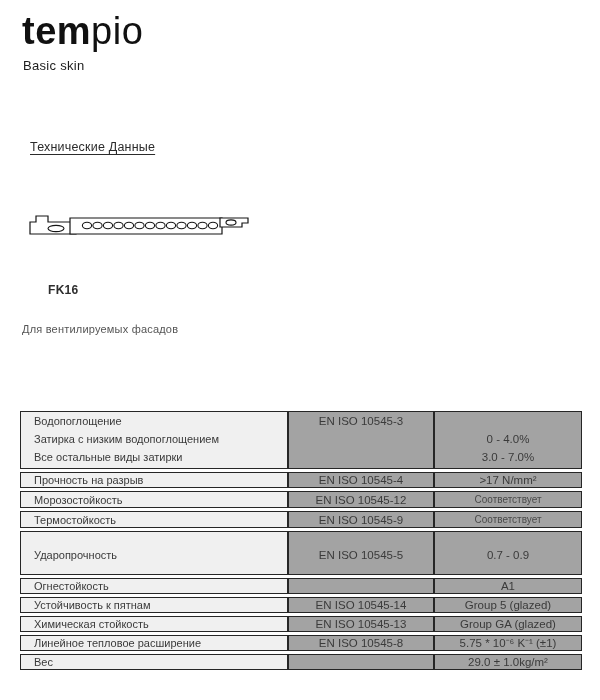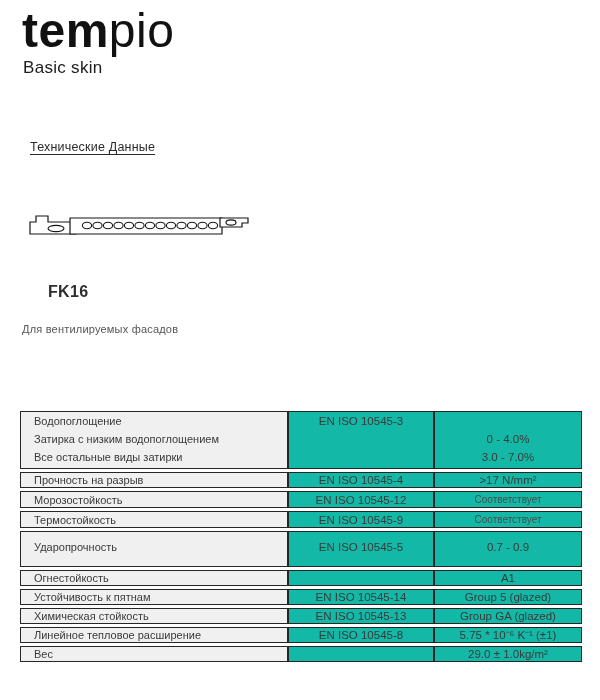--- a/index.html
+++ b/index.html
@@ -1,52 +1,52 @@
 <!DOCTYPE html>
 <html><head>
 <meta charset="utf-8">
 <style>
   html,body { margin:0; padding:0; background:#fff; }
   #page {
     position:relative; width:600px; height:700px; background:#ffffff;
     font-family:"Liberation Sans", sans-serif; overflow:hidden;
   }
   
-  #logo { position:absolute; left:22px; top:10px; font-size:48px; color:#111; letter-spacing:0.5px; line-height:42px; }
+  #logo { position:absolute; left:22px; top:10px; font-size:38px; color:#111; letter-spacing:0.5px; line-height:42px; }
   #logo .bold { font-weight:700; }
   #logo .light { font-weight:400; }
-  #subtitle { position:absolute; left:23px; top:58px; font-size:17px; color:#1c1c1c; letter-spacing:0.3px; }
+  #subtitle { position:absolute; left:23px; top:58px; font-size:13px; color:#1c1c1c; letter-spacing:0.3px; }
   
   #section-title {
     position:absolute; left:30px; top:140px; font-size:12.5px; color:#2b2b2b;
     text-decoration:underline; text-underline-offset:3px; letter-spacing:0.2px;
   }
   
   #profile { position:absolute; left:16px; top:204px; width:244px; height:42px; }
   
-  #product-code { position:absolute; left:22px; top:283px; font-size:16px; font-weight:700; color:#2e2e2e; letter-spacing:0.3px;padding-left:26px; }
+  #product-code { position:absolute; left:22px; top:283px; font-size:12px; font-weight:700; color:#2e2e2e; letter-spacing:0.3px;padding-left:26px; }
   #product-desc { position:absolute; left:22px; top:302px; font-size:11px; color:#555; letter-spacing:0.2px;margin-top:21px; }
   
   #spec-table {
     position:absolute; left:20px; top:408px; width:562px;
     border-collapse:separate; border-spacing:0 3px; table-layout:fixed;
     font-size:11px; color:#3a3a3a;
   }
   #spec-table td {
-    border:1px solid #262626; background:#14b8a6;
+    border:1px solid #262626; background:#a3a3a3;
     padding:0 6px; height:14px; line-height:14px; vertical-align:middle;
     overflow:hidden; white-space:nowrap;
   }
   #spec-table td.prop { background:#f0f0f0; padding-left:13px; text-align:left; }
   #spec-table td.std  { text-align:center; font-size:11.5px; }
   #spec-table td.val  { text-align:center; font-size:11.5px; }
   #spec-table tr.group td { height:54px; vertical-align:top; }
   #spec-table tr.group td.std { padding-top:2px; }
   .ln { line-height:18px; min-height:18px; }
-  #spec-table tr.tall td { height:26px; vertical-align:top; padding-top:8px; }
+  #spec-table tr.tall td { height:26px; vertical-align:top; padding-top:16px; }
   .small-val { font-size:10px; color:#4a4a4a; }
 </style>
 </head>
 <body>
 
 <div id="page">
 
   <div id="logo">
     <span class="bold">tem</span><span class="light">pio</span>
   </div>

